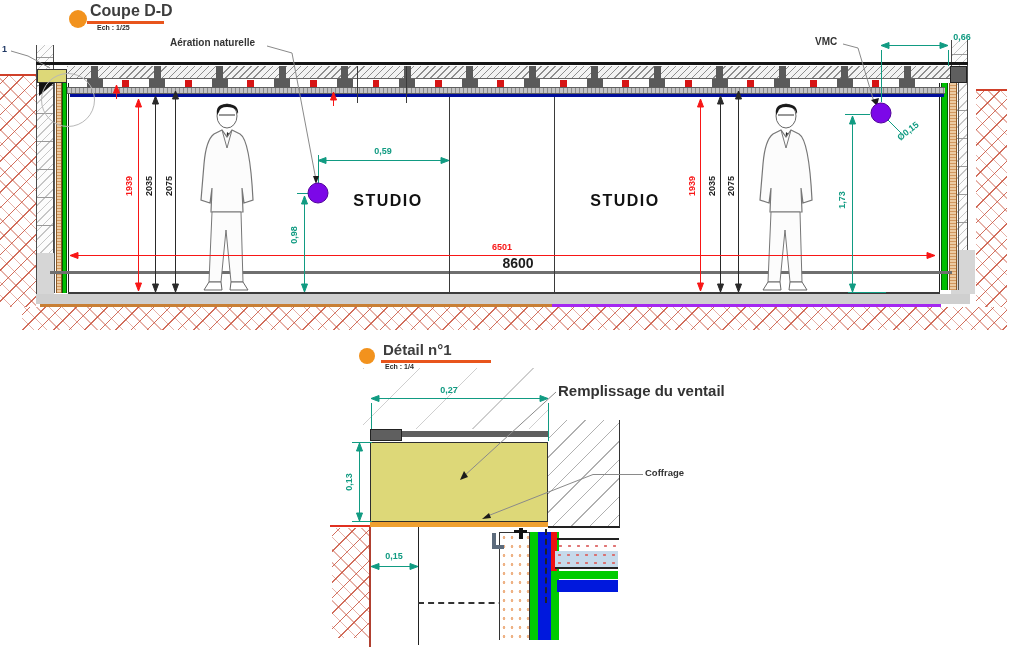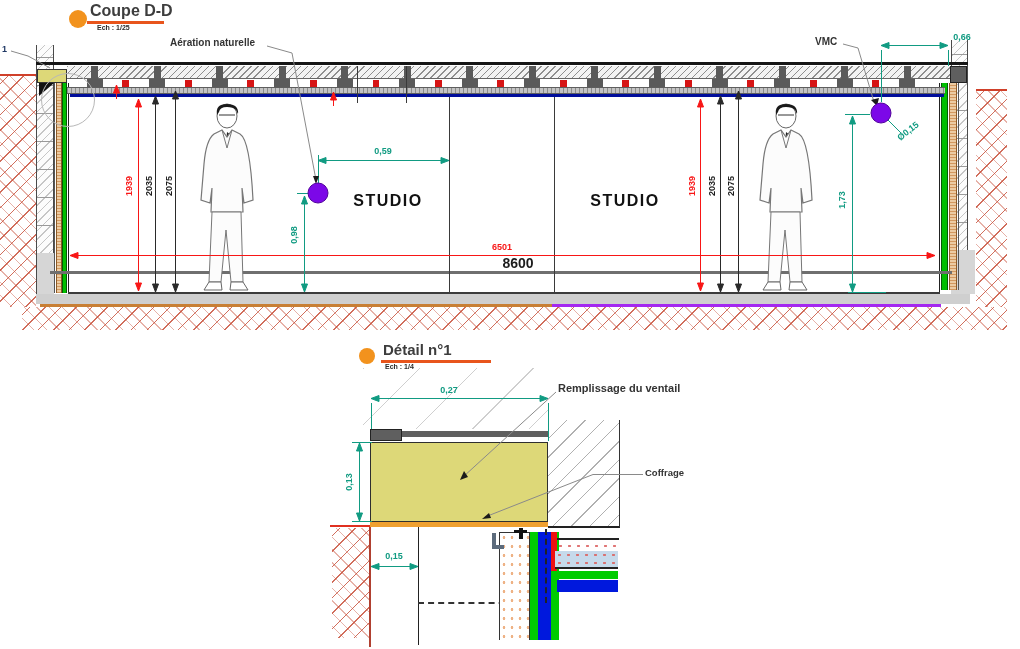--- a/index.html
+++ b/index.html
@@ -258,19 +258,19 @@
 
   <div class="ctext dim-red" style="left:502px;top:247px;">6501</div>
   <div class="ctext dim-blk" style="left:502px;top:263px;font-size:14px;margin-left:16px;">8600</div>
 
   <div class="ctext dim-teal" style="left:383px;top:151px;">0,59</div>
   <div class="vtext dim-teal" style="left:294px;top:235px;">0,98</div>
   <div class="vtext dim-teal" style="left:842px;top:200px;">1,73</div>
   <div class="ctext dim-teal" style="left:962px;top:37px;">0,66</div>
   <div class="dtext dim-teal" style="left:908px;top:131px;">Ø0,15</div>
 
-  <div class="abs" style="left:558px;top:382px;color:#333;font-size:11px;font-weight:700;">Remplissage du ventail</div>
+  <div class="abs" style="left:558px;top:382px;color:#333;font-size:15px;font-weight:700;">Remplissage du ventail</div>
   <div class="abs" style="left:645px;top:467px;color:#333;font-size:9.5px;font-weight:700;">Coffrage</div>
   <div class="ctext dim-teal" style="left:449px;top:390px;">0,27</div>
   <div class="vtext dim-teal" style="left:349px;top:482px;">0,13</div>
   <div class="ctext dim-teal" style="left:394px;top:556px;">0,15</div>
 
 </div>
 
 </body></html>

